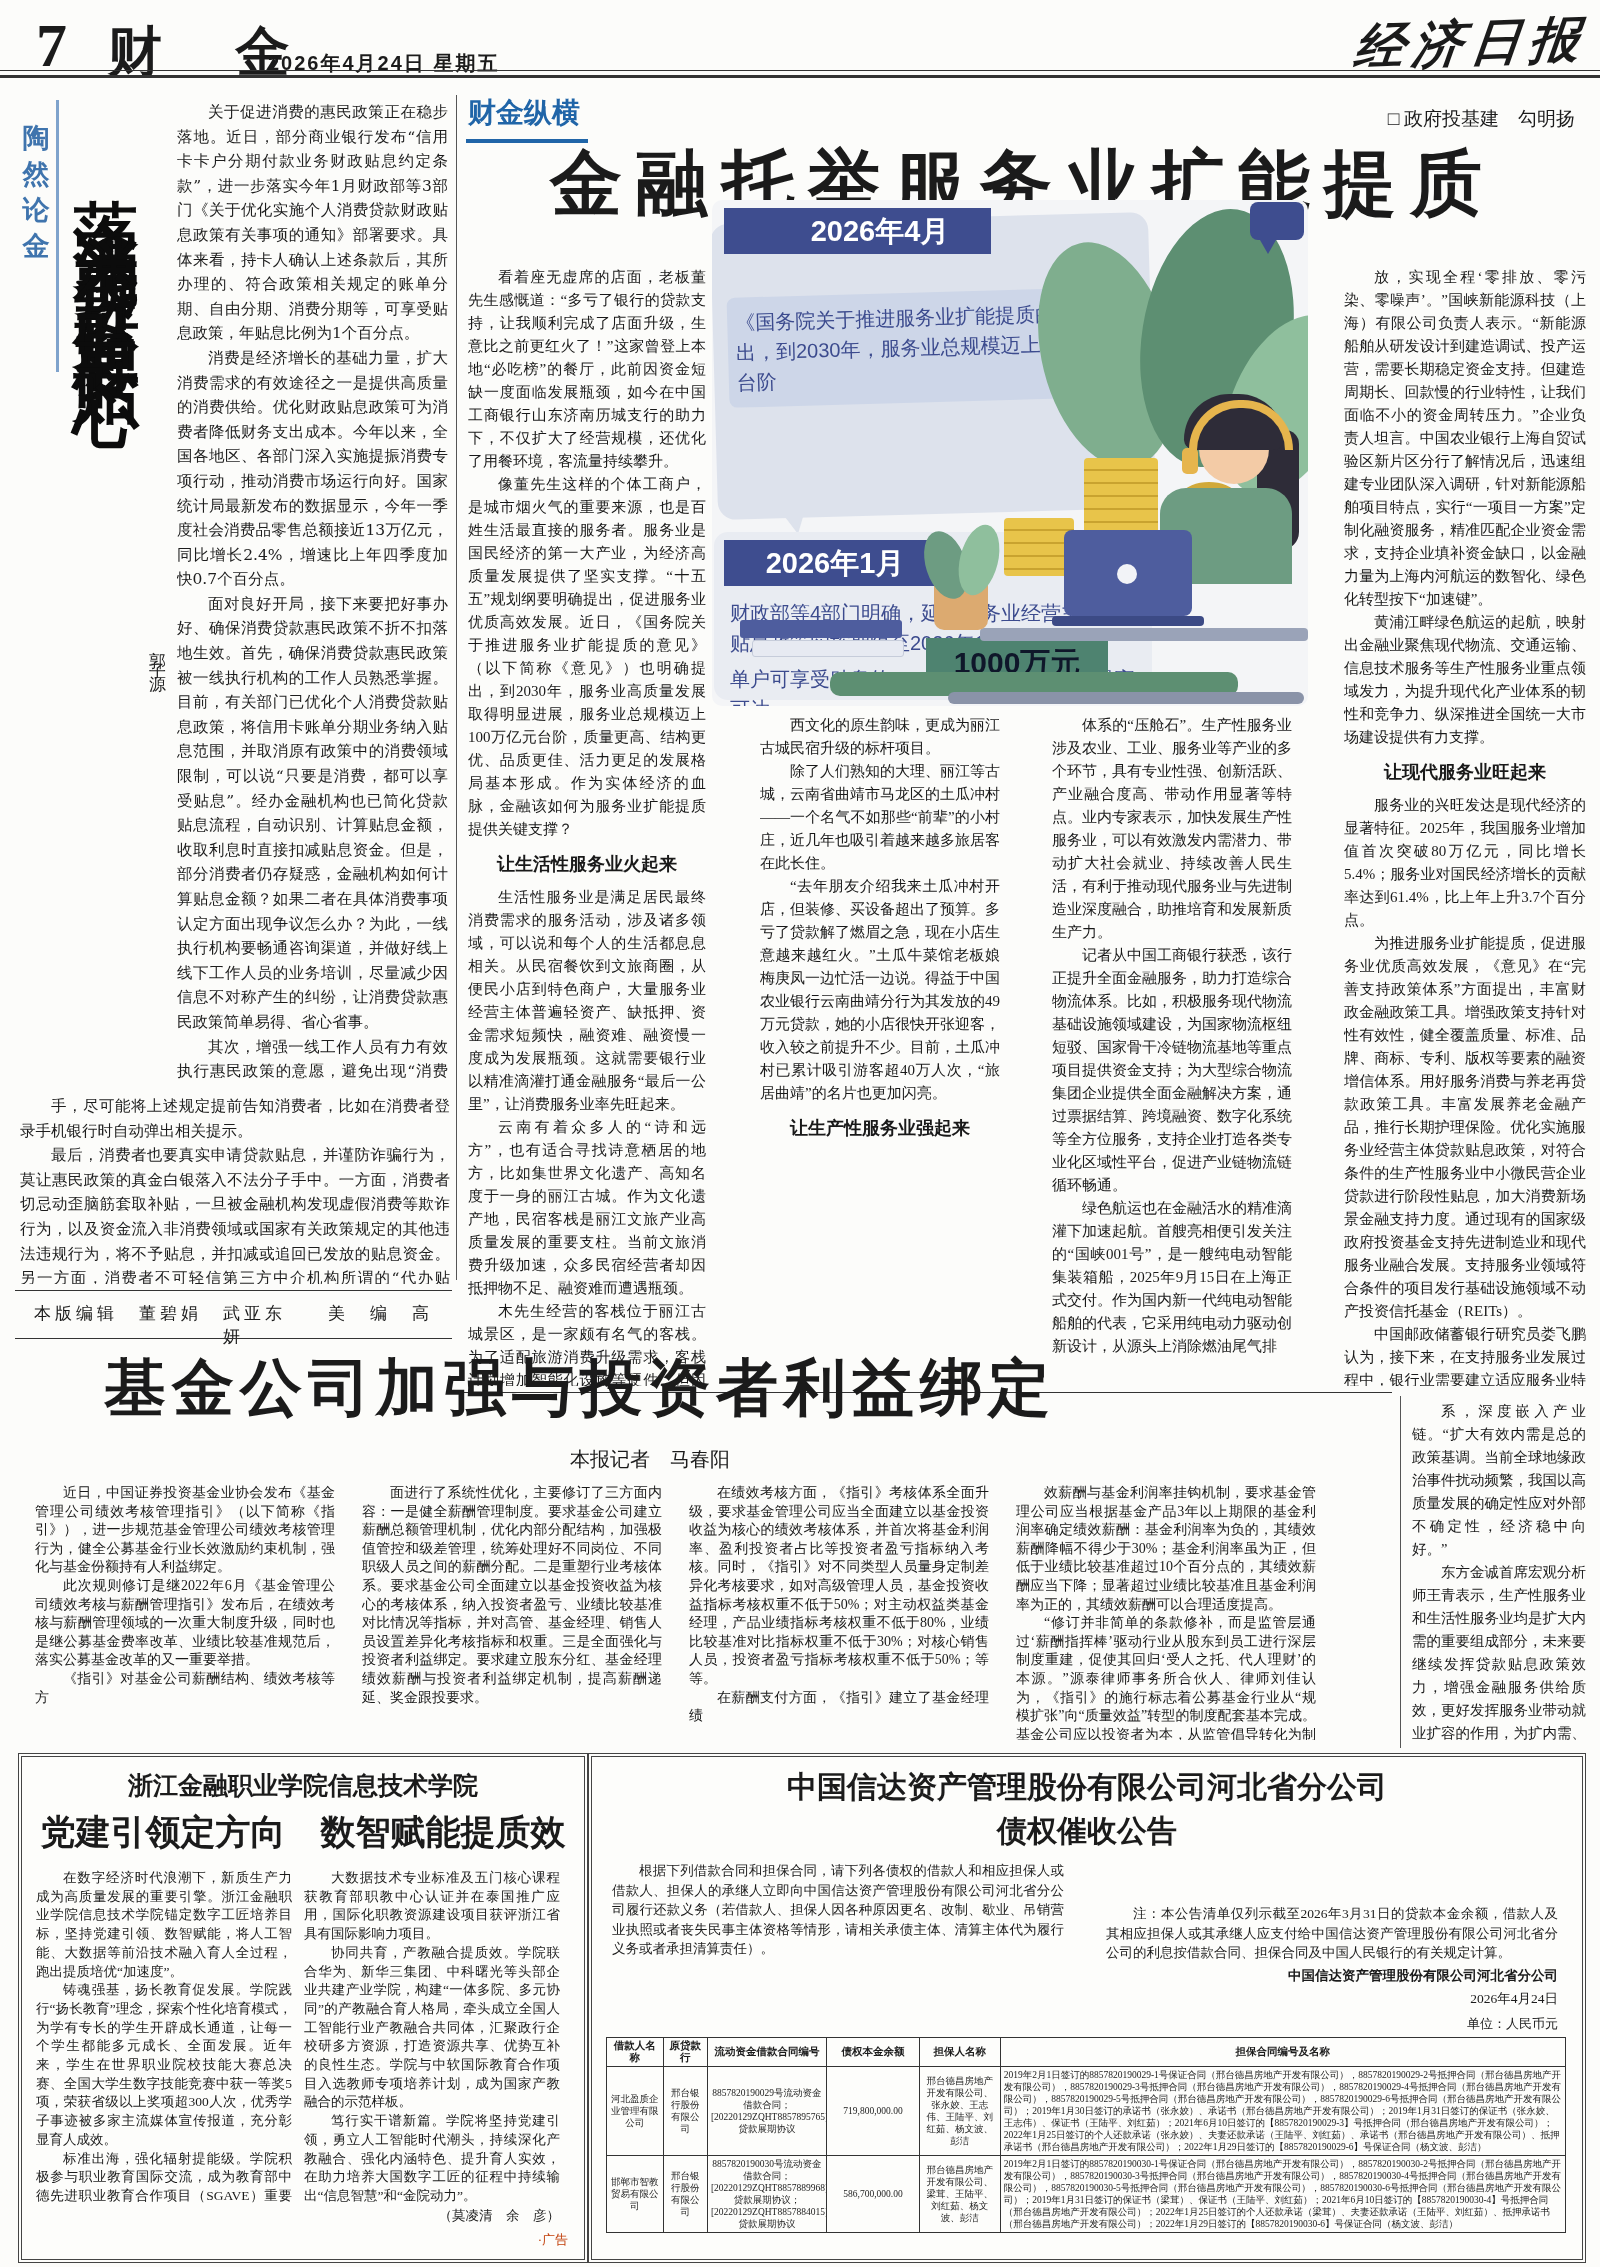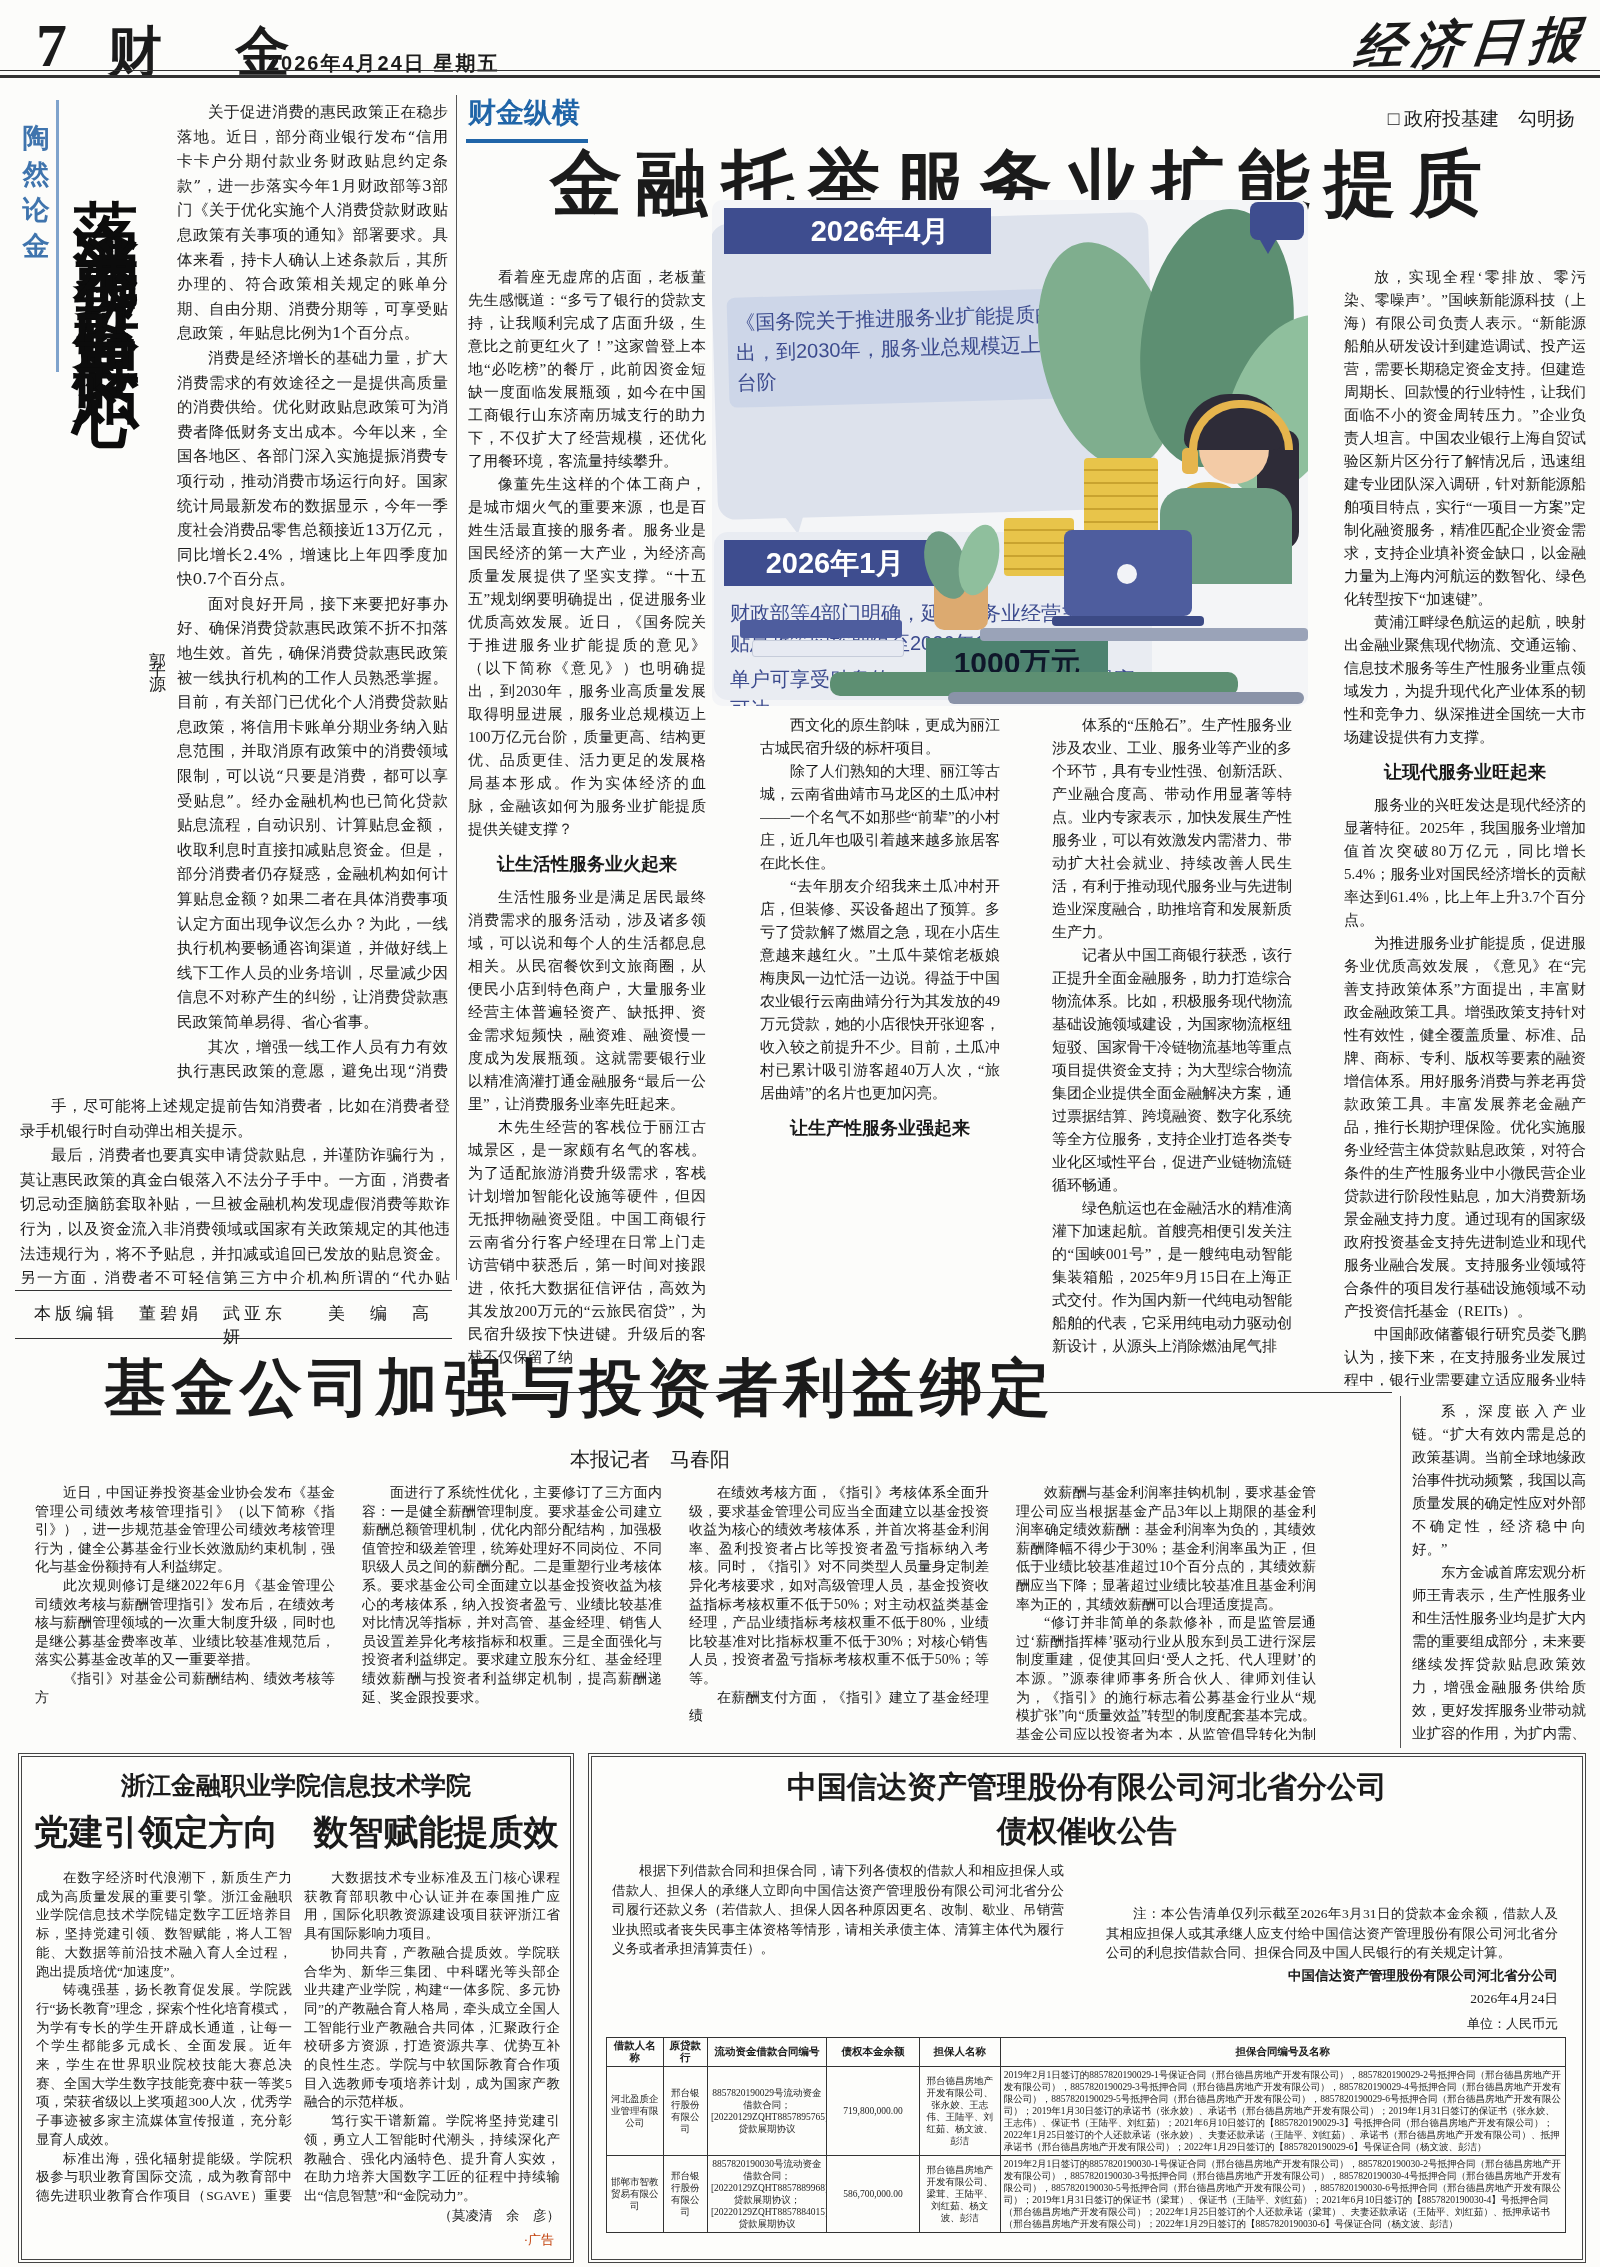--- a/index.html
+++ b/index.html
@@ -72,21 +72,21 @@
   .sbubble{position:absolute;left:538px;top:2px;width:54px;height:38px;background:#3e4d8f;border-radius:8px;}
   .sbubble-tail{position:absolute;left:548px;top:40px;width:0;height:0;border-left:8px solid transparent;border-right:8px solid transparent;border-top:14px solid #3e4d8f;}
   .floorband{position:absolute;left:118px;top:472px;width:408px;height:24px;background:#5d8f72;border-radius:10px;}
   .floorband2{position:absolute;left:236px;top:492px;width:356px;height:12px;background:#8a93a8;border-radius:6px;}
   
   .fund-headline{left:30px;top:1346px;width:1100px;text-align:center;font-size:62px;font-weight:900;letter-spacing:6px;}
   .fund-byline{left:300px;top:1446px;width:700px;text-align:center;font-size:20px;}
   .fund-col{top:1484px;width:300px;height:256px;font-size:14px;line-height:18.6px;}
   
   .bbox{top:1753px;height:502px;border:4px double #444;background:#fdfdfb;overflow:hidden;}
-  .ad-box{left:18px;width:548px;}
+  .ad-box{left:18px;width:548px;padding-left:14px;}
   .notice-box{left:588px;width:990px;}
   .ad-org{position:absolute;left:0;top:12px;width:100%;text-align:center;font-size:25px;font-weight:bold;}
   .ad-title{position:absolute;left:0;top:52px;width:100%;text-align:center;font-size:35px;font-weight:900;}
   .ad-col{position:absolute;top:112px;width:256px;height:336px;font-size:13.5px;line-height:18.7px;text-align:justify;overflow:hidden;}
   .ad-col p{margin:0;text-indent:2em;}
   .ad-sig{position:absolute;left:282px;top:450px;width:256px;text-align:right;font-size:13.5px;}
   .ad-mark{position:absolute;right:16px;top:474px;font-size:13px;color:#c2410c;}
   .n-title{position:absolute;left:0;width:100%;text-align:center;font-size:30px;font-weight:900;}
   .n-intro{position:absolute;top:104px;width:452px;font-size:13.5px;line-height:19.5px;text-align:justify;}
   .n-intro p{margin:0;text-indent:2em;}
@@ -173,20 +173,21 @@
     <div class="books2"></div>
     <div class="floorband"></div>
     <div class="floorband2"></div>
   </div>
 
   <div class="abs news-col f-col1">
       <div class="para">看着座无虚席的店面，老板董先生感慨道：“多亏了银行的贷款支持，让我顺利完成了店面升级，生意比之前更红火了！”这家曾登上本地“必吃榜”的餐厅，此前因资金短缺一度面临发展瓶颈，如今在中国工商银行山东济南历城支行的助力下，不仅扩大了经营规模，还优化了用餐环境，客流量持续攀升。</div>
       <div class="para">像董先生这样的个体工商户，是城市烟火气的重要来源，也是百姓生活最直接的服务者。服务业是国民经济的第一大产业，为经济高质量发展提供了坚实支撑。“十五五”规划纲要明确提出，促进服务业优质高效发展。近日，《国务院关于推进服务业扩能提质的意见》（以下简称《意见》）也明确提出，到2030年，服务业高质量发展取得明显进展，服务业总规模迈上100万亿元台阶，质量更高、结构更优、品质更佳、活力更足的发展格局基本形成。作为实体经济的血脉，金融该如何为服务业扩能提质提供关键支撑？</div>
       <div class="col-subhead">让生活性服务业火起来</div>
       <div class="para">生活性服务业是满足居民最终消费需求的服务活动，涉及诸多领域，可以说和每个人的生活都息息相关。从民宿餐饮到文旅商圈，从便民小店到特色商户，大量服务业经营主体普遍轻资产、缺抵押、资金需求短频快，融资难、融资慢一度成为发展瓶颈。这就需要银行业以精准滴灌打通金融服务“最后一公里”，让消费服务业率先旺起来。</div>
+      <div class="para">云南有着众多人的“诗和远方”，也有适合寻找诗意栖居的地方，比如集世界文化遗产、高知名度于一身的丽江古城。作为文化遗产地，民宿客栈是丽江文旅产业高质量发展的重要支柱。当前文旅消费升级加速，众多民宿经营者却因抵押物不足、融资难而遭遇瓶颈。</div>
       <div class="para">木先生经营的客栈位于丽江古城景区，是一家颇有名气的客栈。为了适配旅游消费升级需求，客栈计划增加智能化设施等硬件，但因无抵押物融资受阻。中国工商银行云南省分行客户经理在日常上门走访营销中获悉后，第一时间对接跟进，依托大数据征信评估，高效为其发放200万元的“云旅民宿贷”，为民宿升级按下快进键。升级后的客栈不仅保留了纳</div>
     </div>
   <div class="abs news-col f-col2">
       <div class="para">西文化的原生韵味，更成为丽江古城民宿升级的标杆项目。</div>
       <div class="para">除了人们熟知的大理、丽江等古城，云南省曲靖市马龙区的土瓜冲村——一个名气不如那些“前辈”的小村庄，近几年也吸引着越来越多旅居客在此长住。</div>
       <div class="para">“去年朋友介绍我来土瓜冲村开店，但装修、买设备超出了预算。多亏了贷款解了燃眉之急，现在小店生意越来越红火。”土瓜牛菜馆老板娘梅庚凤一边忙活一边说。得益于中国农业银行云南曲靖分行为其发放的49万元贷款，她的小店很快开张迎客，收入较之前提升不少。目前，土瓜冲村已累计吸引游客超40万人次，“旅居曲靖”的名片也更加闪亮。</div>
       <div class="col-subhead">让生产性服务业强起来</div>
     </div>
   <div class="abs news-col f-col3">
       <div class="para">体系的“压舱石”。生产性服务业涉及农业、工业、服务业等产业的多个环节，具有专业性强、创新活跃、产业融合度高、带动作用显著等特点。业内专家表示，加快发展生产性服务业，可以有效激发内需潜力、带动扩大社会就业、持续改善人民生活，有利于推动现代服务业与先进制造业深度融合，助推培育和发展新质生产力。</div>

